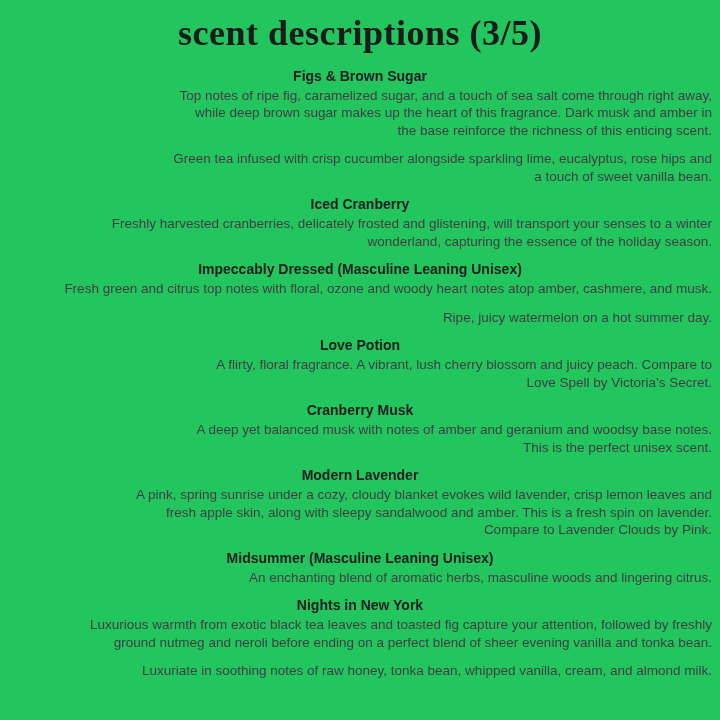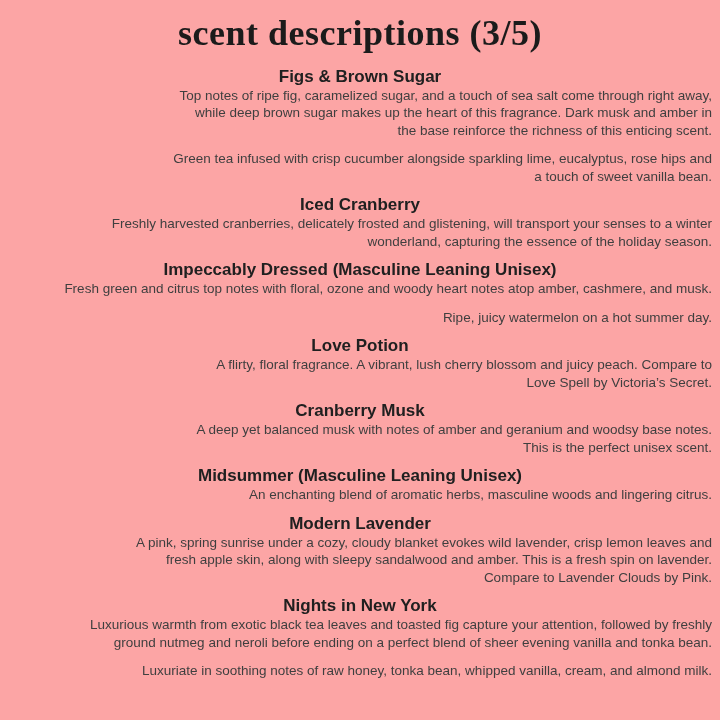--- a/index.html
+++ b/index.html
@@ -4,21 +4,21 @@
 <style>
   * { margin: 0; padding: 0; box-sizing: border-box; }
   html, body {
     background: #ffffff;
     font-family: "Liberation Sans", sans-serif;
   }
   .page {
     width: 720px;
     height: 720px;
     margin: 0 auto;
-    background: #fca5a5;
+    background: #22c55e;
     padding: 14px 8px 10px 8px;
     overflow: hidden;
   }
   .page-title {
     font-family: "Liberation Serif", "DejaVu Serif", serif;
     font-weight: 900;
     font-size: 36px;
     letter-spacing: 0.5px;
     color: #1b1b1b;
     text-align: center;
@@ -26,21 +26,21 @@
     line-height: 1.1;
   }
   .scent-list {
     width: 100%;
   }
   .scent-section {
     text-align: center;
     margin-bottom: 11px;
   }
   .scent-name {
-    font-size: 17px;
+    font-size: 14px;
     font-weight: 700;
     color: #202020;
     line-height: 17px;
     margin-bottom: 2px;
   }
   .scent-description {
     font-size: 13.5px;
     font-weight: 400;
     color: #3f3f3f;
     line-height: 17.5px;
@@ -88,29 +88,29 @@
 Love Spell by Victoria’s Secret.</div>
   </div>
 
   <div class="scent-section">
     <div class="scent-name">Cranberry Musk</div>
     <div class="scent-description">A deep yet balanced musk with notes of amber and geranium and woodsy base notes.
 This is the perfect unisex scent.</div>
   </div>
 
   <div class="scent-section">
-    <div class="scent-name">Midsummer (Masculine Leaning Unisex)</div>
-    <div class="scent-description">An enchanting blend of aromatic herbs, masculine woods and lingering citrus.</div>
-  </div>
-
-  <div class="scent-section">
     <div class="scent-name">Modern Lavender</div>
     <div class="scent-description">A pink, spring sunrise under a cozy, cloudy blanket evokes wild lavender, crisp lemon leaves and
 fresh apple skin, along with sleepy sandalwood and amber. This is a fresh spin on lavender.
 Compare to Lavender Clouds by Pink.</div>
+  </div>
+
+  <div class="scent-section">
+    <div class="scent-name">Midsummer (Masculine Leaning Unisex)</div>
+    <div class="scent-description">An enchanting blend of aromatic herbs, masculine woods and lingering citrus.</div>
   </div>
 
   <div class="scent-section">
     <div class="scent-name">Nights in New York</div>
     <div class="scent-description">Luxurious warmth from exotic black tea leaves and toasted fig capture your attention, followed by freshly
 ground nutmeg and neroli before ending on a perfect blend of sheer evening vanilla and tonka bean.</div>
   </div>
 
   <div class="scent-section">
     <div class="scent-description">Luxuriate in soothing notes of raw honey, tonka bean, whipped vanilla, cream, and almond milk.</div>

